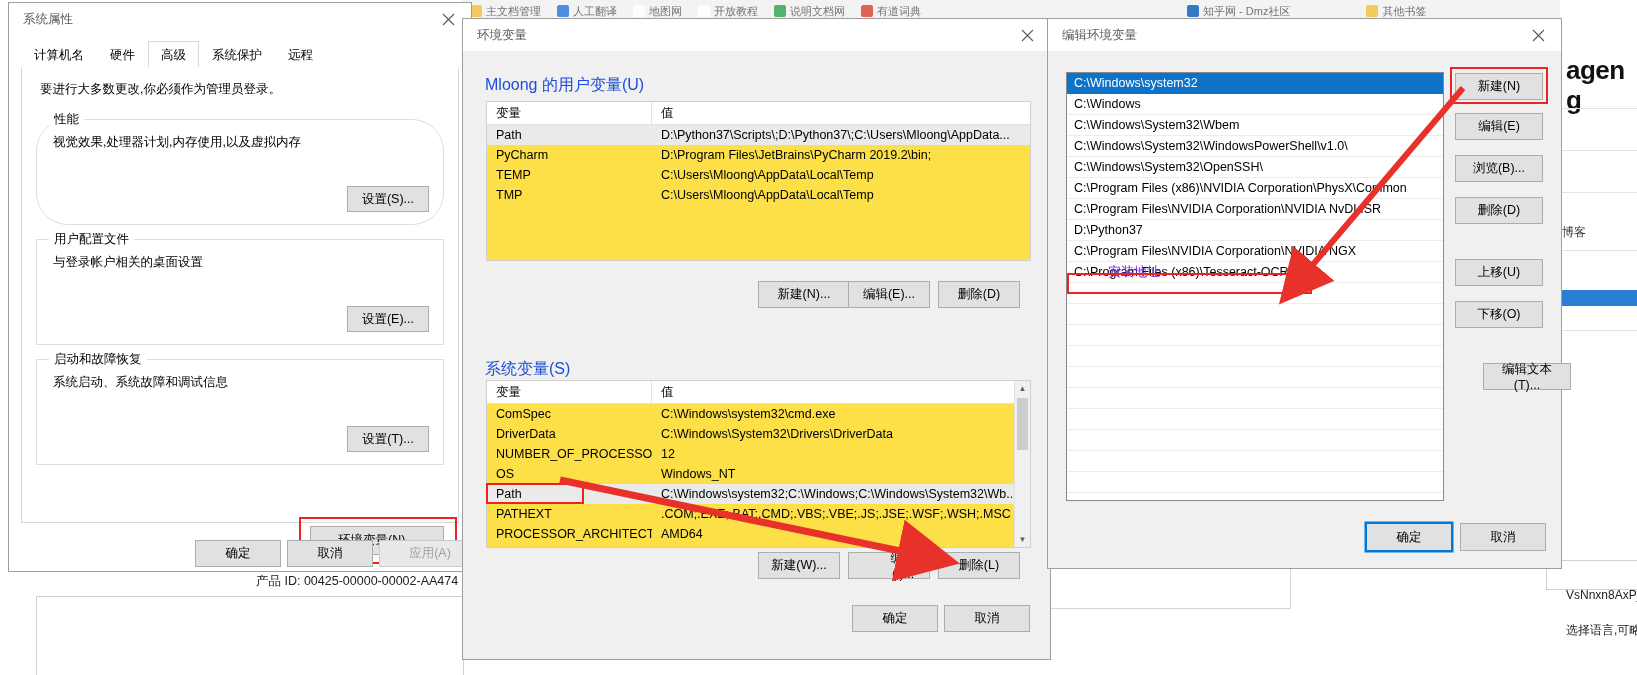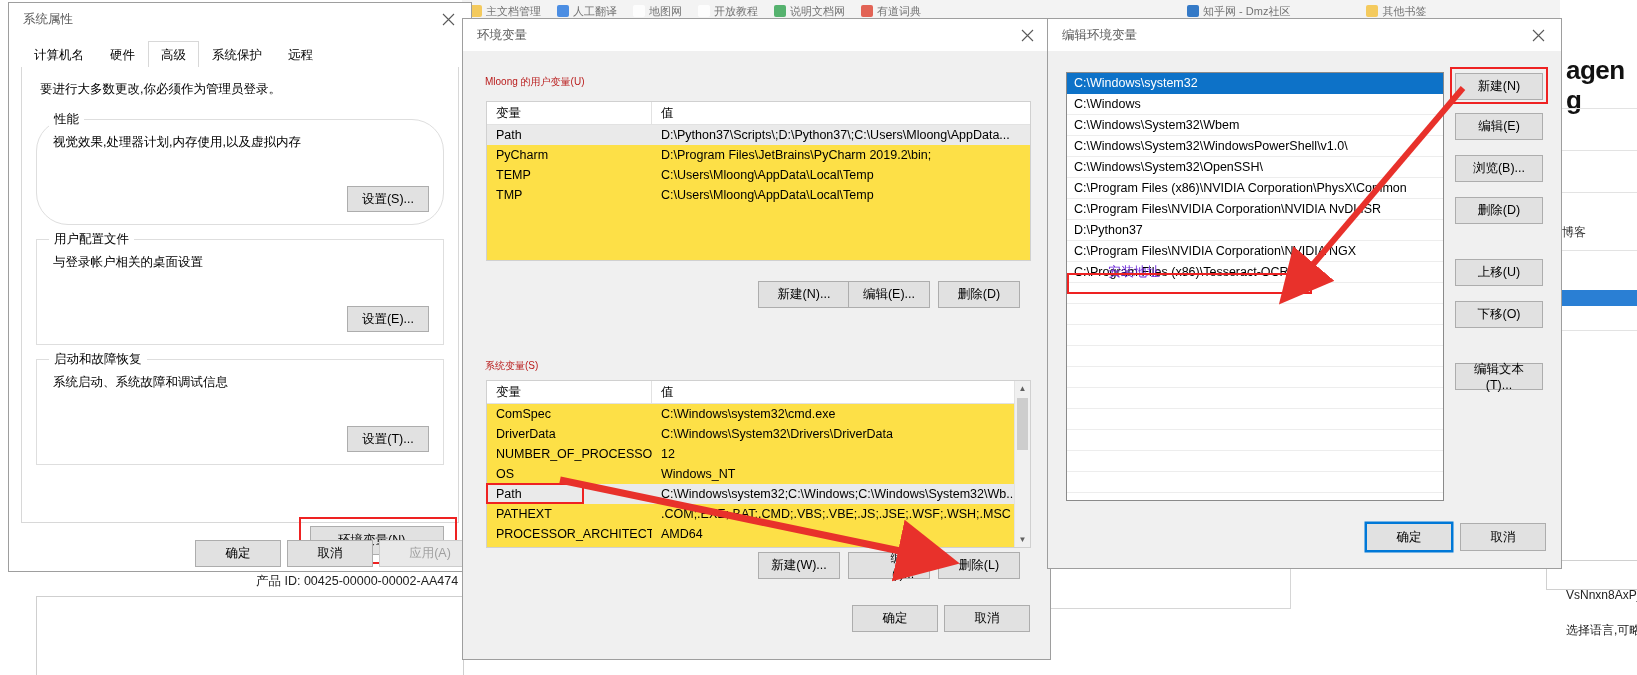--- a/index.html
+++ b/index.html
@@ -83,21 +83,21 @@
   }
   .note{position:absolute;left:18px;top:14px;font-size:12.5px;}
   .gp{position:absolute;left:14px;right:14px;border:1px solid #dedede;}
   .gp .lg{position:absolute;top:-9px;left:12px;background:#fff;padding:0 5px;font-size:12.5px;}
   .gp .desc{position:absolute;left:16px;top:14px;font-size:12.5px;}
   .gp .gbtn{position:absolute;right:14px;bottom:12px;width:82px;height:26px;}
   .hl-red{position:absolute;border:2px solid #ee2222;box-sizing:border-box;}
 
   
   #envvars{left:462px;top:18px;width:587px;height:640px;background:#f0f0f0;border:1px solid #9e9e9e;}
-  .sec-label{position:absolute;font-size:10px;color:#b91c1c;}
+  .sec-label{position:absolute;font-size:16px;color:#1d4ed8;}
   .tbl{
     position:absolute;background:#fde047;border:1px solid #d0d0d0;overflow:hidden;
   }
   .tbl .hdr{
     display:flex;height:22px;background:#fff;border-bottom:1px solid #e2e2e2;align-items:center;
   }
   .tbl .hdr .c{font-size:12.5px;padding-left:9px;box-sizing:border-box;color:#000;}
   .tbl .hdr .c:first-child{border-right:1px solid #e2e2e2;height:22px;display:flex;align-items:center;}
   .row{display:flex;height:20px;align-items:center;font-size:12.5px;}
   .row.sel{background:#eaeaea;}
@@ -373,21 +373,21 @@
 
   <div class="hl-red" style="left:19px;top:254px;width:245px;height:21px;"></div>
 
   <div id="side-btns">
       <button class="btn sidebtn" style="top: 54px;">新建(N)</button>
       <button class="btn sidebtn" style="top: 94px;">编辑(E)</button>
       <button class="btn sidebtn" style="top: 136px;">浏览(B)...</button>
       <button class="btn sidebtn" style="top: 178px;">删除(D)</button>
       <button class="btn sidebtn" style="top: 240px;">上移(U)</button>
       <button class="btn sidebtn" style="top: 282px;">下移(O)</button>
-      <button class="btn sidebtn" style="top: 344px;">编辑文本(T)...</button>
+      <button class="btn sidebtn" style="top: 344px; margin-left: 28px;">编辑文本(T)...</button>
     </div>
 
   <div class="hl-red" style="left:402px;top:48px;width:98px;height:37px;"></div>
 
   <button class="btn focus" style="position:absolute;left:318px;top:504px;width:86px;height:28px;">确定</button>
   <button class="btn" style="position:absolute;left:412px;top:504px;width:86px;height:28px;">取消</button>
 </div>
 
 <svg class="arrow-layer" width="1637" height="675">
   <defs>

